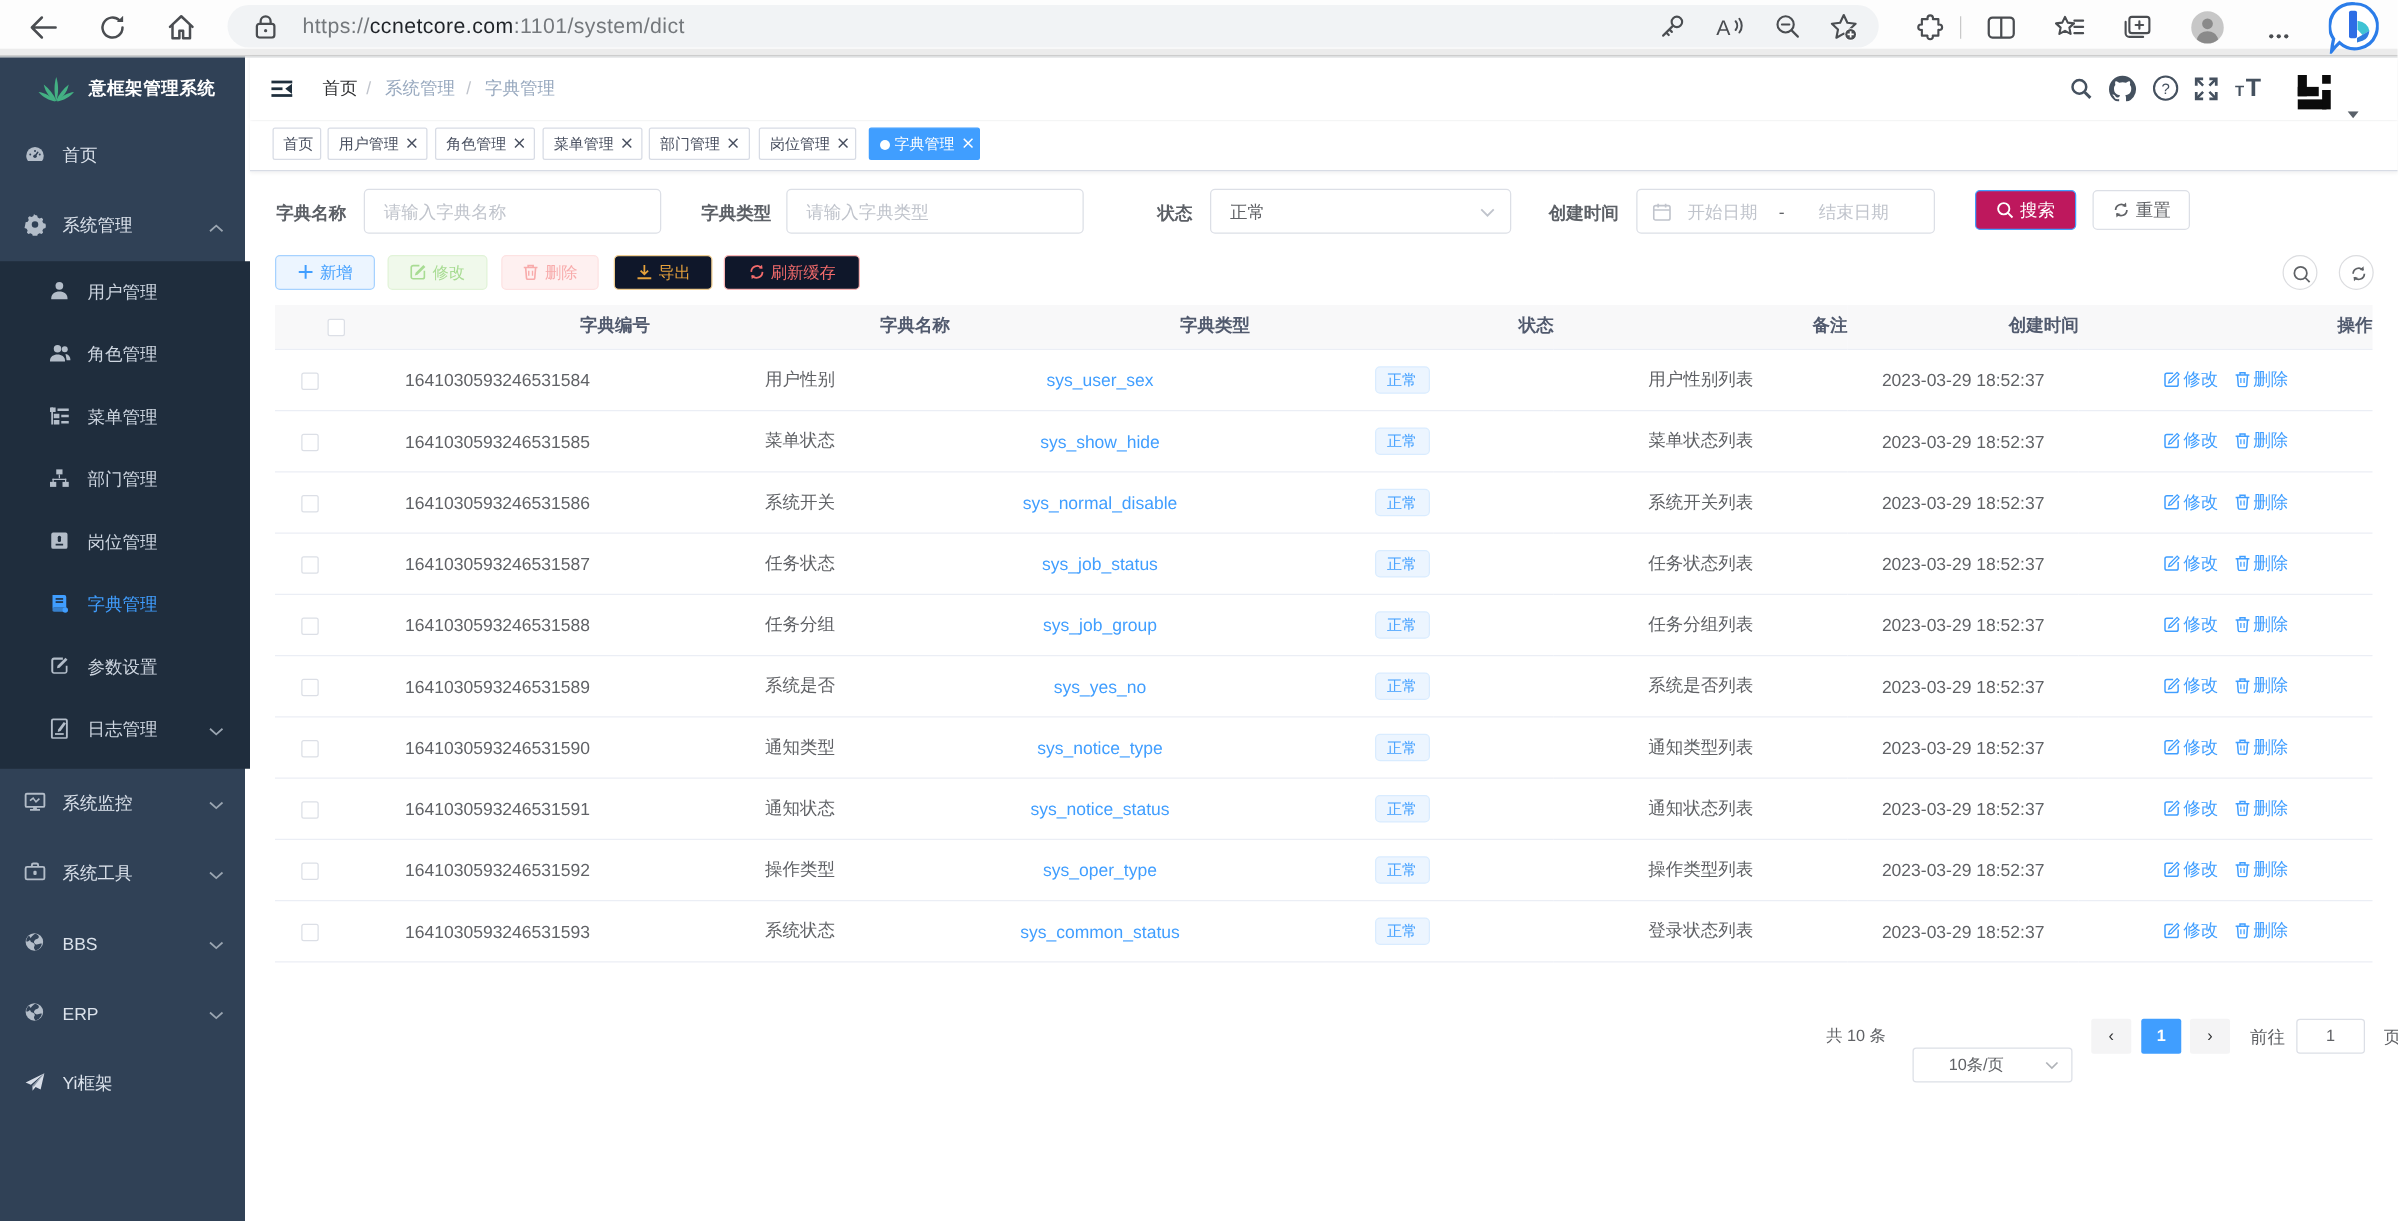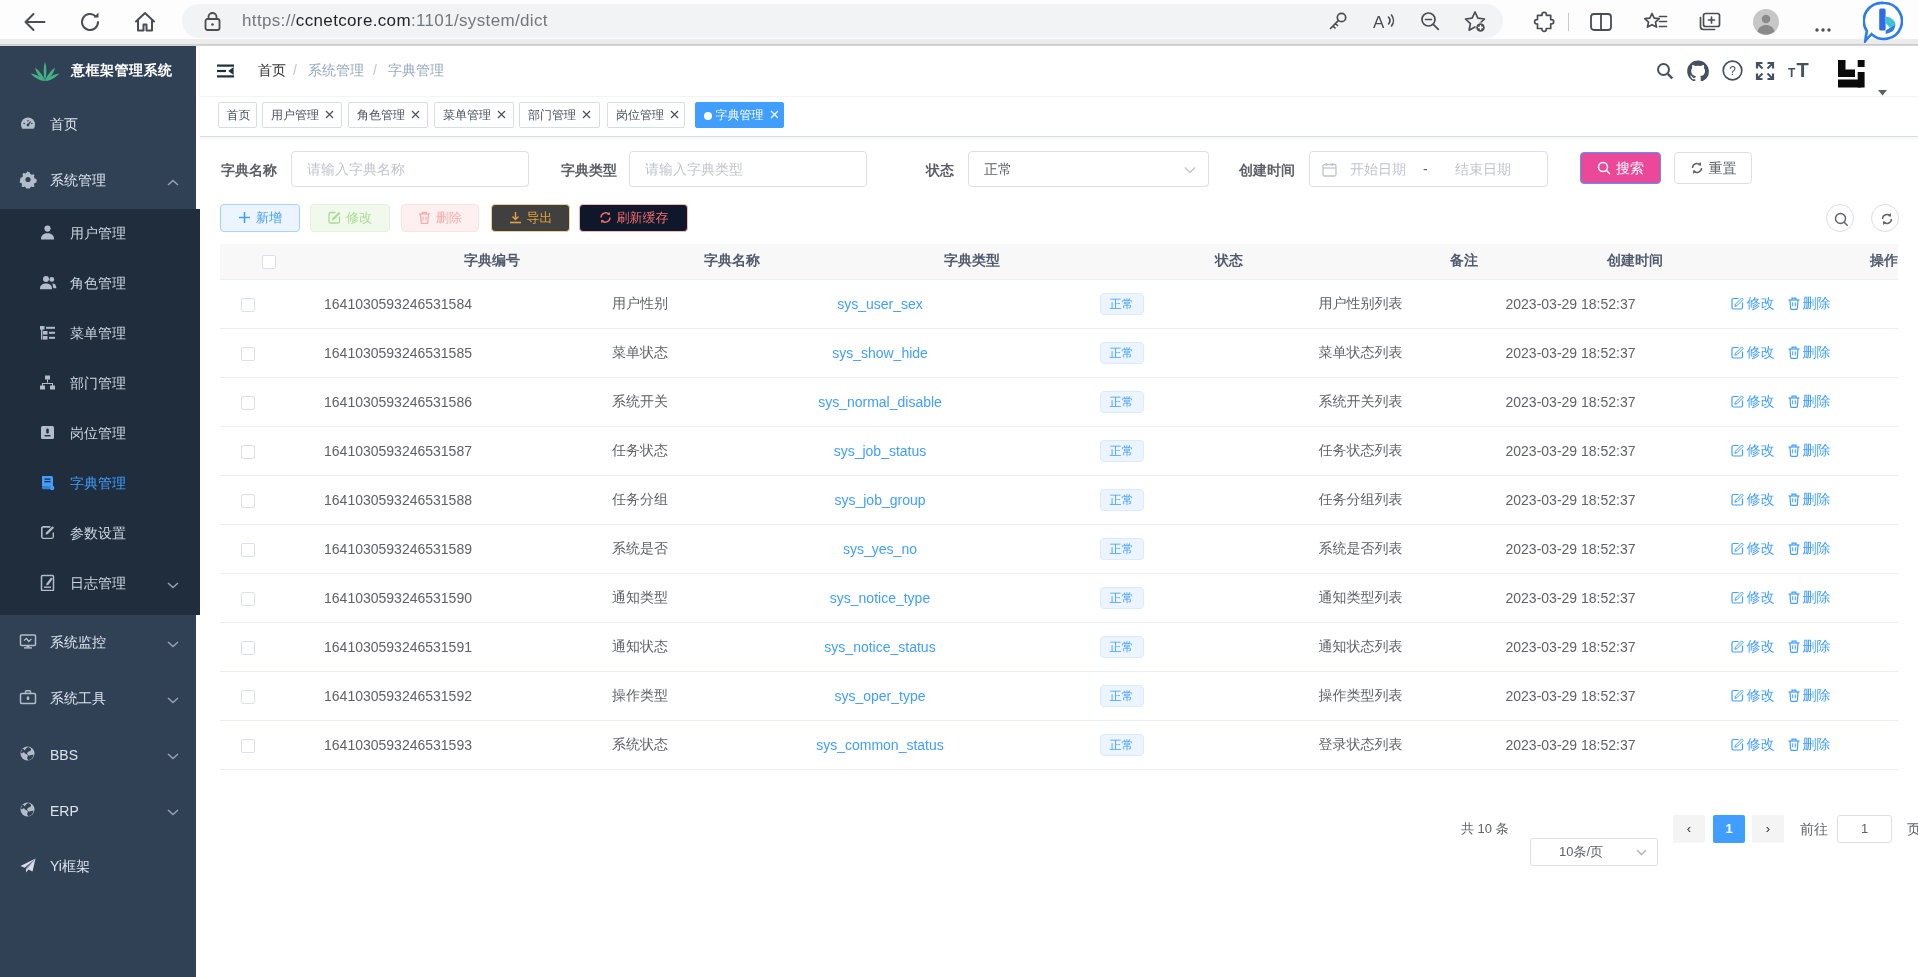--- a/index.html
+++ b/index.html
@@ -380,21 +380,21 @@
           <svg width="15" height="15" viewBox="0 0 15 15" style="">
             <rect x="1" y="2.5" width="13" height="11.5" rx="1.5" fill="none" stroke="#c0c4cc" stroke-width="1.3"></rect>
             <path d="M1 6h13" stroke="#c0c4cc" stroke-width="1.3"></path>
             <path d="M4.5 1v3M10.5 1v3" stroke="#c0c4cc" stroke-width="1.3"></path>
           </svg>
         </span>
         <span style="position:absolute;left:40px;">开始日期</span>
         <span style="position:absolute;left:113px;color:#606266;">-</span>
         <span style="position:absolute;left:145px;">结束日期</span>
       </div>
-<div class="tbtn" style="left:1380px;top:107px;width:81px;height:32px;line-height:30px;background:#ec4899;border-color:#409eff;color:#fff;font-size:14px;"><svg width="14" height="14" viewBox="0 0 14 14" style="">
+<div class="tbtn" style="left:1380px;top:107px;width:81px;height:32px;line-height:30px;background:#be185d;border-color:#409eff;color:#fff;font-size:14px;"><svg width="14" height="14" viewBox="0 0 14 14" style="">
           <circle cx="6" cy="6" r="4.5" fill="none" stroke="#fff" stroke-width="1.5"></circle>
           <path d="M9.5 9.5l3.5 3.5" stroke="#fff" stroke-width="1.5"></path>
         </svg>搜索</div>
 <div class="tbtn" style="left:1474px;top:107px;width:78px;height:32px;line-height:30px;background:#fff;border-color:#dcdfe6;color:#606266;font-size:14px;"><svg width="14" height="14" viewBox="0 0 14 14" style="">
           <path d="M2.5 7a4.5 4.5 0 0 1 8-2.8M11.5 7a4.5 4.5 0 0 1-8 2.8" fill="none" stroke="#606266" stroke-width="1.4"></path>
           <path d="M10.8 1l.3 3.4L7.8 4z" fill="#606266"></path>
           <path d="M3.2 13l-.3-3.4 3.3.4z" fill="#606266"></path>
         </svg>重置</div>
 <div class="tbtn" style="left:20px;width:80px;background:#ecf5ff;border-color:#a6d2ff;color:#409eff;"><svg width="13" height="13" viewBox="0 0 13 13" style="">
           <path d="M6.5 1v11M1 6.5h11" stroke="#409eff" stroke-width="1.6"></path>
@@ -402,21 +402,21 @@
 <div class="tbtn" style="left:110px;width:80px;background:#f0f9eb;border-color:#e1f3d8;color:#a8dc93;"><svg width="13" height="13" viewBox="0 0 13 13" style="">
           <path d="M11.5 5.5v5a1.5 1.5 0 0 1-1.5 1.5H2.5A1.5 1.5 0 0 1 1 10.5V3a1.5 1.5 0 0 1 1.5-1.5h5" fill="none" stroke="#a8dc93" stroke-width="1.3"></path>
           <path d="M4.5 7.2L10.7.9l1.6 1.6-6.3 6.3-2.2.6z" fill="#a8dc93"></path>
         </svg>修改</div>
 <div class="tbtn" style="left:201px;width:78px;background:#fef0f0;border-color:#fde2e2;color:#f8abab;"><svg width="13" height="13" viewBox="0 0 13 13" style="">
           <path d="M1 3h11" stroke="#f8abab" stroke-width="1.3"></path>
           <path d="M4.5 3V1.5h4V3" fill="none" stroke="#f8abab" stroke-width="1.3"></path>
           <path d="M2.5 3l.7 8.5a1 1 0 0 0 1 .9h4.6a1 1 0 0 0 1-.9L10.5 3" fill="none" stroke="#f8abab" stroke-width="1.3"></path>
           <path d="M5 5.5v4M8 5.5v4" stroke="#f8abab" stroke-width="1.1"></path>
         </svg>删除</div>
-<div class="tbtn" style="left:291px;width:79px;background:#404040;border-color:#f0cd90;color:#e6a23c;"><svg width="13" height="13" viewBox="0 0 13 13" style="">
+<div class="tbtn" style="left:291px;width:79px;background:#0f172a;border-color:#f0cd90;color:#e6a23c;"><svg width="13" height="13" viewBox="0 0 13 13" style="">
           <path d="M6.5 1v7M3.5 5.5l3 3 3-3" fill="none" stroke="#e6a23c" stroke-width="1.4"></path>
           <path d="M1 11.5h11" stroke="#e6a23c" stroke-width="1.6"></path>
         </svg>导出</div>
 <div class="tbtn" style="left:379px;width:109px;background:#0f172a;border-color:#f9b4b4;color:#f56c6c;"><svg width="13" height="13" viewBox="0 0 13 13" style="">
           <path d="M2 6.5a4.7 4.7 0 0 1 8.3-3M11 6.5a4.7 4.7 0 0 1-8.3 3" fill="none" stroke="#f56c6c" stroke-width="1.4"></path>
           <path d="M10.6.7l.4 3.2-3.1-.4z" fill="#f56c6c"></path>
           <path d="M2.4 12.3L2 9.1l3.1.4z" fill="#f56c6c"></path>
         </svg>刷新缓存</div>
 <div class="circbtn" style="left:1626px;">
         <span style="position:absolute;left:7px;top:7px;"><svg width="15" height="15" viewBox="0 0 15 15" style="">

